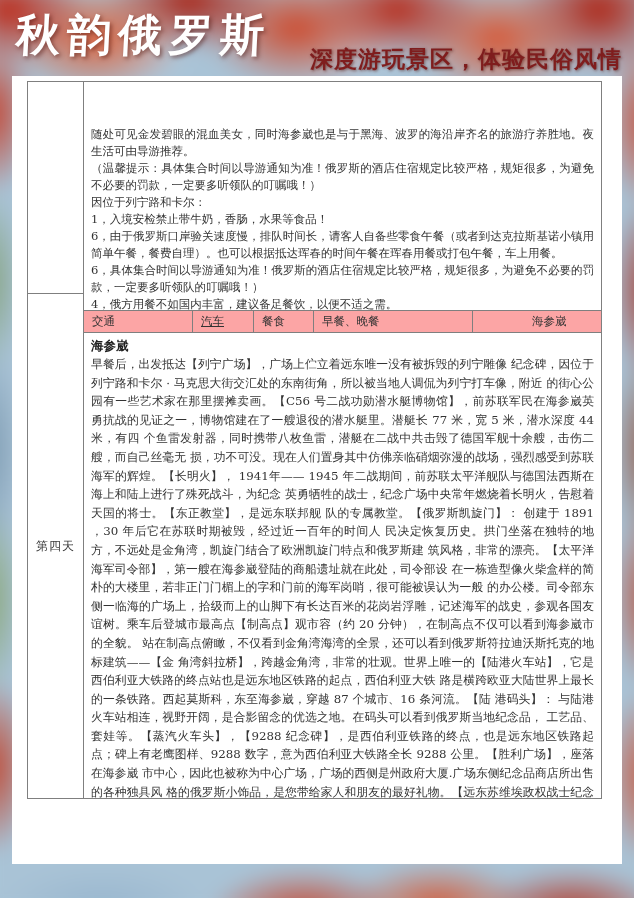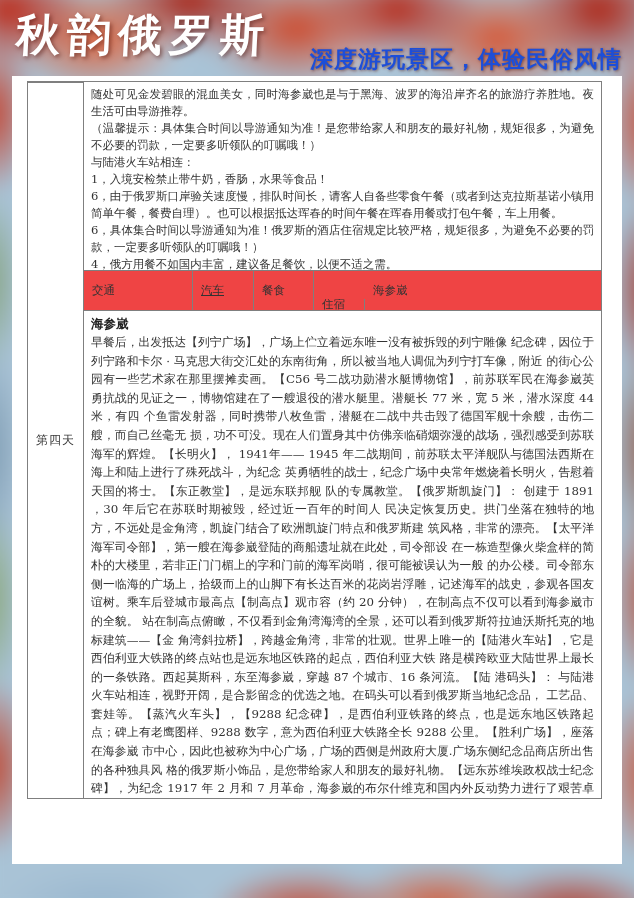--- a/index.html
+++ b/index.html
@@ -38,42 +38,42 @@
   }
 
   .banner { position:absolute; left:0; top:0; width:634px; height:76px; }
   .banner-title {
     position:absolute; left:16px; top:6px; font-size:44px; font-weight:bold;
     color:#ffffff; letter-spacing:7px; text-shadow:2px 2px 4px rgba(70,12,5,.5);
     transform:skewX(-3deg);
   }
   .banner-subtitle {
     position:absolute; right:12px; top:44px; font-size:23px; font-weight:bold;
-    color:#1d4ed8; letter-spacing:1px; text-shadow:1px 1px 3px rgba(70,12,5,.55);
+    color:#7f1d1d; letter-spacing:1px; text-shadow:1px 1px 3px rgba(70,12,5,.55);
     font-family:"DejaVu Sans","Liberation Sans",sans-serif;
   }
 
   .page { position:absolute; left:12px; top:76px; width:610px; height:788px; background:#ffffff; }
 
   .itinerary-table {
     position:absolute; left:15px; top:5px; width:575px; height:718px;
     border:1px solid #7f7f7f; display:flex; background:#fff;
     color:#303030; font-size:11.5px;
   }
-  .left-col { flex:0 0 56px; border-right:1px solid #7f7f7f; display:flex; flex-direction:row; }
+  .left-col { flex:0 0 56px; border-right:1px solid #7f7f7f; display:flex; flex-direction:column; }
   .left-top { height:211px; }
   .left-day { flex:1; border-top:1px solid #7f7f7f; display:flex; align-items:center; justify-content:center; }
   .day-label { font-size:12px; letter-spacing:1px; color:#3a3a3a; }
 
   .right-col { flex:1; display:flex; flex-direction:column; min-width:0; }
 
-  .notes-cell { height:188px; padding:4px 7px 0 7px; overflow:hidden; }
+  .notes-cell { height:188px; padding:4px 7px 0 7px; overflow:hidden;margin-top:40px; }
   .notes-cell p { font-size:11.5px; line-height:17px; text-align:justify; color:#333; }
 
-  .info-row { height:41px; background:#ef4444; border-top:1px solid #7f7f7f; border-bottom:1px solid #7f7f7f; display:flex; align-items:stretch; }
+  .info-row { height:23px; background:#fca5a5; border-top:1px solid #7f7f7f; border-bottom:1px solid #7f7f7f; display:flex; align-items:stretch; }
   .info-cell { display:flex; align-items:center; padding-left:8px; font-size:11.5px; color:#333; border-right:1px solid #7f7f7f; overflow:hidden; white-space:nowrap; }
   .c-transport-l { width:109px; } .c-transport-v { width:61px;text-decoration:underline; }
   .c-meal-l { width:60px; }     .c-meal-v { width:159px; }
   .c-lodging-l { width:51px;margin-top:28px; }  .c-lodging-v { flex:1; border-right:none; }
 
   .desc-cell { flex:1; padding:3px 7px 0 7px; overflow:hidden; }
   .city-title { font-weight:bold; font-size:12.5px; line-height:19px; color:#222; }
   .desc-text { font-size:11.8px; line-height:18.6px; text-align:justify; color:#333; }
 </style>
 </head>
@@ -94,32 +94,33 @@
         <div class="left-top"></div>
         <div class="left-day">
           <span class="day-label">第四天</span>
         </div>
       </div>
 
       <div class="right-col">
 
         <div class="notes-cell">
           <p>随处可见金发碧眼的混血美女，同时海参崴也是与于黑海、波罗的海沿岸齐名的旅游疗养胜地。夜生活可由导游推荐。</p>
-          <p>（温馨提示：具体集合时间以导游通知为准！是您带给家人和朋友的最好礼物，规矩很多，为避免不必要的罚款，一定要多听领队的叮嘱哦！）</p>
-          <p>与陆港火车站相连：</p>
+          <p>（温馨提示：具体集合时间以导游通知为准！俄罗斯的酒店住宿规定比较严格，规矩很多，为避免不必要的罚款，一定要多听领队的叮嘱哦！）</p>
+          <p>因位于列宁路和卡尔：</p>
           <p>1，入境安检禁止带牛奶，香肠，水果等食品！</p>
           <p>6，由于俄罗斯口岸验关速度慢，排队时间长，请客人自备些零食午餐（或者到达克拉斯基诺小镇用简单午餐，餐费自理）。也可以根据抵达珲春的时间午餐在珲春用餐或打包午餐，车上用餐。</p>
           <p>6，具体集合时间以导游通知为准！俄罗斯的酒店住宿规定比较严格，规矩很多，为避免不必要的罚款，一定要多听领队的叮嘱哦！）</p>
           <p>4，俄方用餐不如国内丰富，建议备足餐饮，以便不适之需。</p>
         </div>
 
         <div class="info-row">
           <div class="info-cell c-transport-l">交通</div>
           <div class="info-cell c-transport-v">汽车</div>
           <div class="info-cell c-meal-l">餐食</div>
+          <div class="info-cell c-meal-v">早餐、晚餐</div>
           <div class="info-cell c-lodging-l">住宿</div>
           <div class="info-cell c-lodging-v">海参崴</div>
         </div>
 
         <div class="desc-cell">
           <div class="city-title">海参崴</div>
           <div class="desc-text">早餐后，出发抵达【列宁广场】，广场上伫立着远东唯一没有被拆毁的列宁雕像 纪念碑，因位于列宁路和卡尔 · 马克思大街交汇处的东南街角，所以被当地人调侃为列宁打车像，附近 的街心公园有一些艺术家在那里摆摊卖画。【C56 号二战功勋潜水艇博物馆】，前苏联军民在海参崴英 勇抗战的见证之一，博物馆建在了一艘退役的潜水艇里。潜艇长 77 米，宽 5 米，潜水深度 44 米，有四 个鱼雷发射器，同时携带八枚鱼雷，潜艇在二战中共击毁了德国军舰十余艘，击伤二艘，而自己丝毫无 损，功不可没。现在人们置身其中仿佛亲临硝烟弥漫的战场，强烈感受到苏联海军的辉煌。【长明火】， 1941年—— 1945 年二战期间，前苏联太平洋舰队与德国法西斯在海上和陆上进行了殊死战斗，为纪念 英勇牺牲的战士，纪念广场中央常年燃烧着长明火，告慰着天国的将士。【东正教堂】，是远东联邦舰 队的专属教堂。【俄罗斯凯旋门】： 创建于 1891 ，30 年后它在苏联时期被毁，经过近一百年的时间人 民决定恢复历史。拱门坐落在独特的地方，不远处是金角湾，凯旋门结合了欧洲凯旋门特点和俄罗斯建 筑风格，非常的漂亮。【太平洋海军司令部】，第一艘在海参崴登陆的商船遗址就在此处，司令部设 在一栋造型像火柴盒样的简朴的大楼里，若非正门门楣上的字和门前的海军岗哨，很可能被误认为一般 的办公楼。司令部东侧一临海的广场上，拾级而上的山脚下有长达百米的花岗岩浮雕，记述海军的战史，参观各国友谊树。乘车后登城市最高点【制高点】观市容（约 20 分钟），在制高点不仅可以看到海参崴市的全貌。 站在制高点俯瞰，不仅看到金角湾海湾的全景，还可以看到俄罗斯符拉迪沃斯托克的地标建筑——【金 角湾斜拉桥】，跨越金角湾，非常的壮观。世界上唯一的【陆港火车站】，它是西伯利亚大铁路的终点站也是远东地区铁路的起点，西伯利亚大铁 路是横跨欧亚大陆世界上最长的一条铁路。西起莫斯科，东至海参崴，穿越 87 个城市、16 条河流。【陆 港码头】： 与陆港火车站相连，视野开阔，是合影留念的优选之地。在码头可以看到俄罗斯当地纪念品， 工艺品、套娃等。【蒸汽火车头】，【9288 纪念碑】，是西伯利亚铁路的终点，也是远东地区铁路起 点；碑上有老鹰图样、9288 数字，意为西伯利亚大铁路全长 9288 公里。【胜利广场】，座落在海参崴 市中心，因此也被称为中心广场，广场的西侧是州政府大厦.广场东侧纪念品商店所出售的各种独具风 格的俄罗斯小饰品，是您带给家人和朋友的最好礼物。【远东苏维埃政权战士纪念碑】，为纪念 1917 年 2 月和 7 月革命，海参崴的布尔什维克和国内外反动势力进行了艰苦卓绝的斗争，用鲜血和生命赢得 了最后胜利的英勇战士们。当地的俄罗斯新婚夫妇举行婚礼的那一天，都持鲜花来到这里向烈士献花。 纪念碑正面面向金角湾，象征着防御海上来袭的敌人。这组纪念碑是远东地区最大的纪念碑群，同时也 是海参崴市的标志性建筑，城市名片。外观【滨海边疆区政府办公大楼】，又称白楼，整体建筑气势 恢宏，是滨海边疆区的州政府所在地。【普希金剧场外观】【海滨公园】 与步行街相连的是海参崴 市民及各种游客重要的休闲度假场所 “海滨公园 ” 这也是在这座城市看见的人最多的地方，这里 的海虽然有风，但是却很平静 足够幸运的话 我们还会赶上音乐表演，那是最美妙的时候，大海、 沙滩、海鸥、恋人、音乐、 阳</div>
         </div>
 
       </div>

